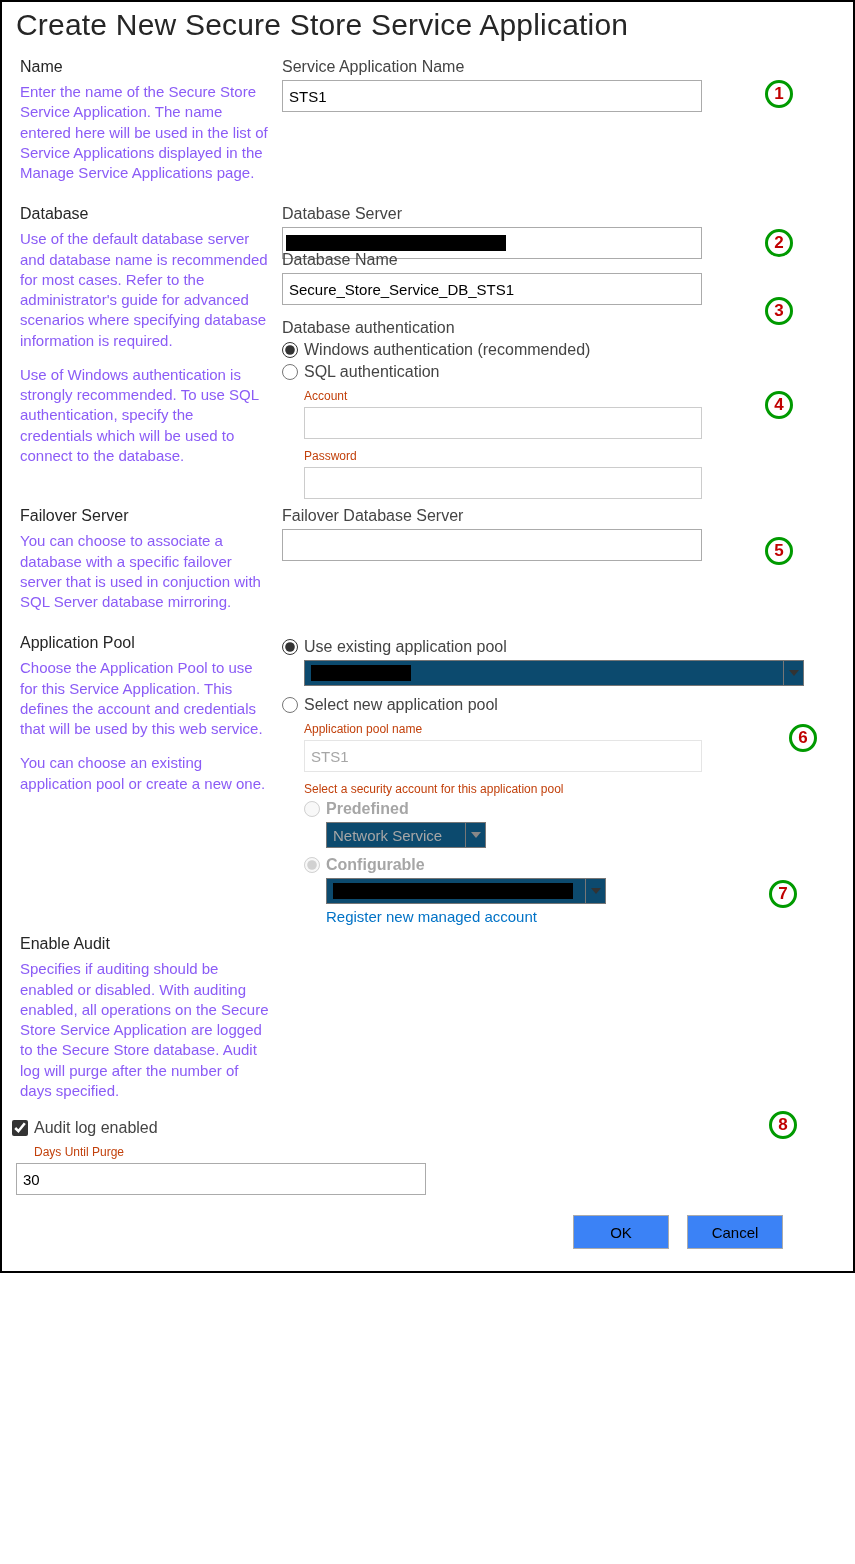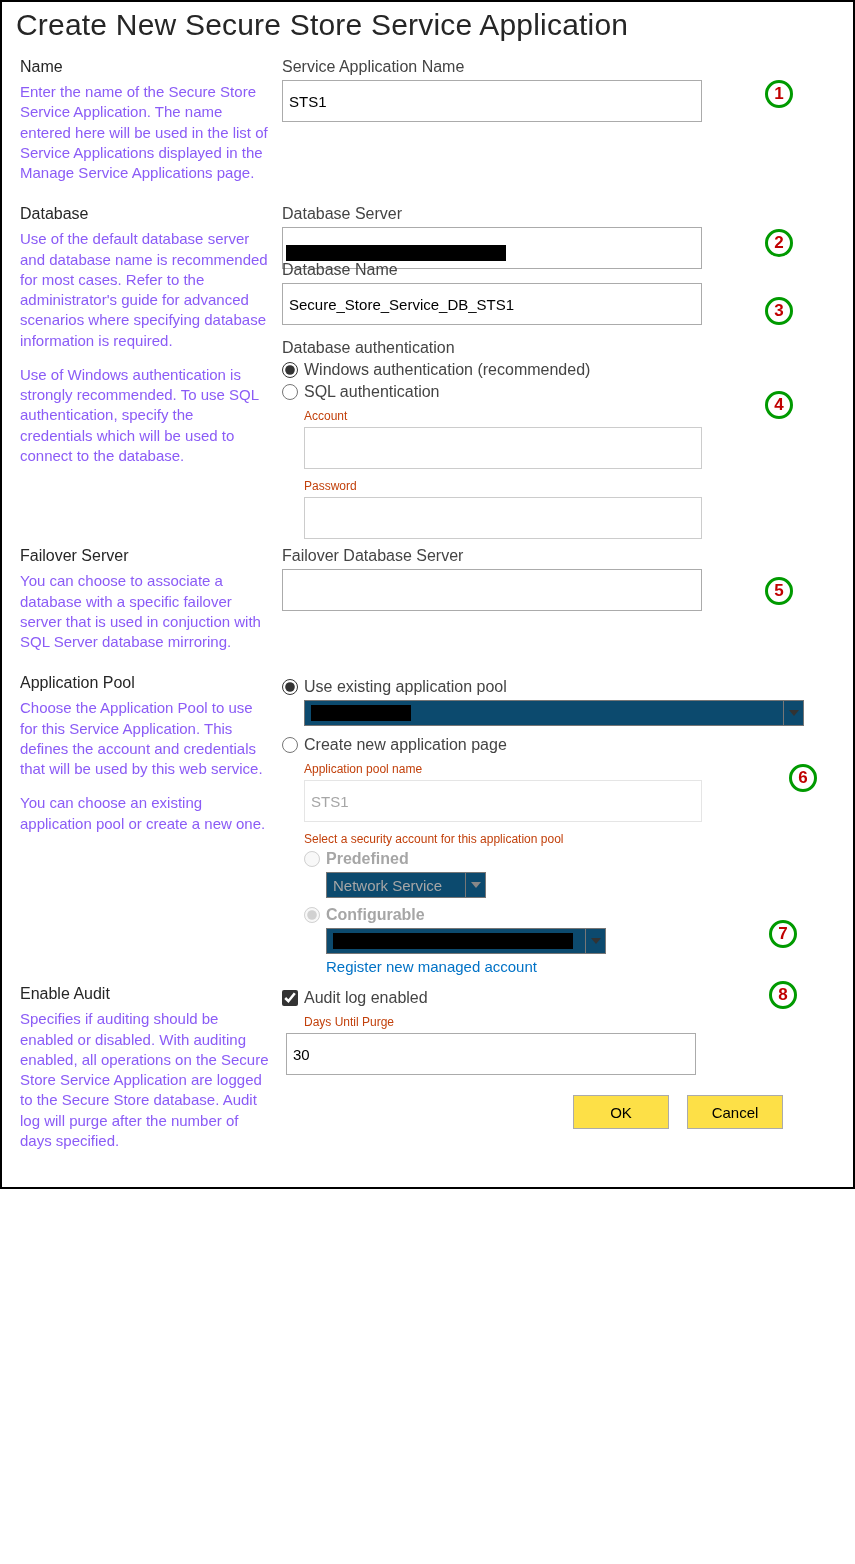--- a/index.html
+++ b/index.html
@@ -54,21 +54,21 @@
     color: #444;
     margin: 0 0 4px 0;
   }
   .sub-label {
     font-size: 12px;
     color: #c2410c;
     margin: 8px 0 4px 22px;
   }
   input[type="text"], input[type="password"] {
     width: 420px;
-    height: 42px;
+    height: 32px;
     border: 1px solid #ababab;
     font-size: 15px;
     padding: 2px 6px;
     font-family: inherit;
   }
   .blackout {
     background: #000;
     height: 16px;
     margin-top: -24px;
     margin-left: 4px;
@@ -131,21 +131,21 @@
     display: flex;
     justify-content: flex-end;
     gap: 18px;
     margin-top: 20px;
     padding-right: 50px;
   }
   button.btn {
     min-width: 96px;
     height: 34px;
     border: 1px solid #ababab;
-    background: #fde047;
+    background: #3b82f6;
     font-size: 15px;
     font-family: inherit;
     cursor: pointer;
   }
   .blackout-sel {
     background:#000; height:16px; width:100px; display:inline-block;
   }
 </style>
 </head>
 <body>
@@ -231,21 +231,21 @@
           <span class="dd">
               <svg viewBox="0 0 10 6">
                 <path d="M0 0 L5 6 L10 0" fill="#333"></path>
               </svg>
             </span>
         </div>
       </div>
 
       <div class="radio-line" style="margin-top:10px;">
         <input type="radio" name="pool" style="">
-        <span class="radio-label">Create new application page</span>
+        <span class="radio-label">Select new application pool</span>
       </div>
       <div class="marker" style="right:26px; top:90px;">6</div>
 
       <p class="sub-label">Application pool name</p>
       <div class="indent"><input type="text" class="disabled" style="width: 398px; border-color: rgb(229, 229, 229);" value="STS1"></div>
 
       <p class="sub-label" style="margin-top:10px;">Select a security account for this application pool</p>
 
       <div class="indent">
         <div class="radio-line">
@@ -276,21 +276,21 @@
                   <path d="M0 0 L5 6 L10 0" fill="#333"></path>
                 </svg>
               </span>
           </div>
           <div class="link" style="margin-top:4px;">Register new managed account</div>
         </div>
       </div>
     </div>
   </div>
 
-  <div class="row" style="margin-top:10px;">
+  <div class="row" style="margin-top:10px;flex-direction:column;">
     <div class="left">
       <p class="section-heading">Enable Audit</p>
       <p class="help">Specifies if auditing should be enabled or disabled. With auditing enabled, all operations on the Secure Store Service Application are logged to the Secure Store database. Audit log will purge after the number of days specified.</p>
     </div>
     <div class="right">
       <div class="check-line">
         <input type="checkbox" checked="" style="">
         <span class="check-label">Audit log enabled</span>
       </div>
       <div class="marker" style="right:46px; top:-4px;">8</div>

